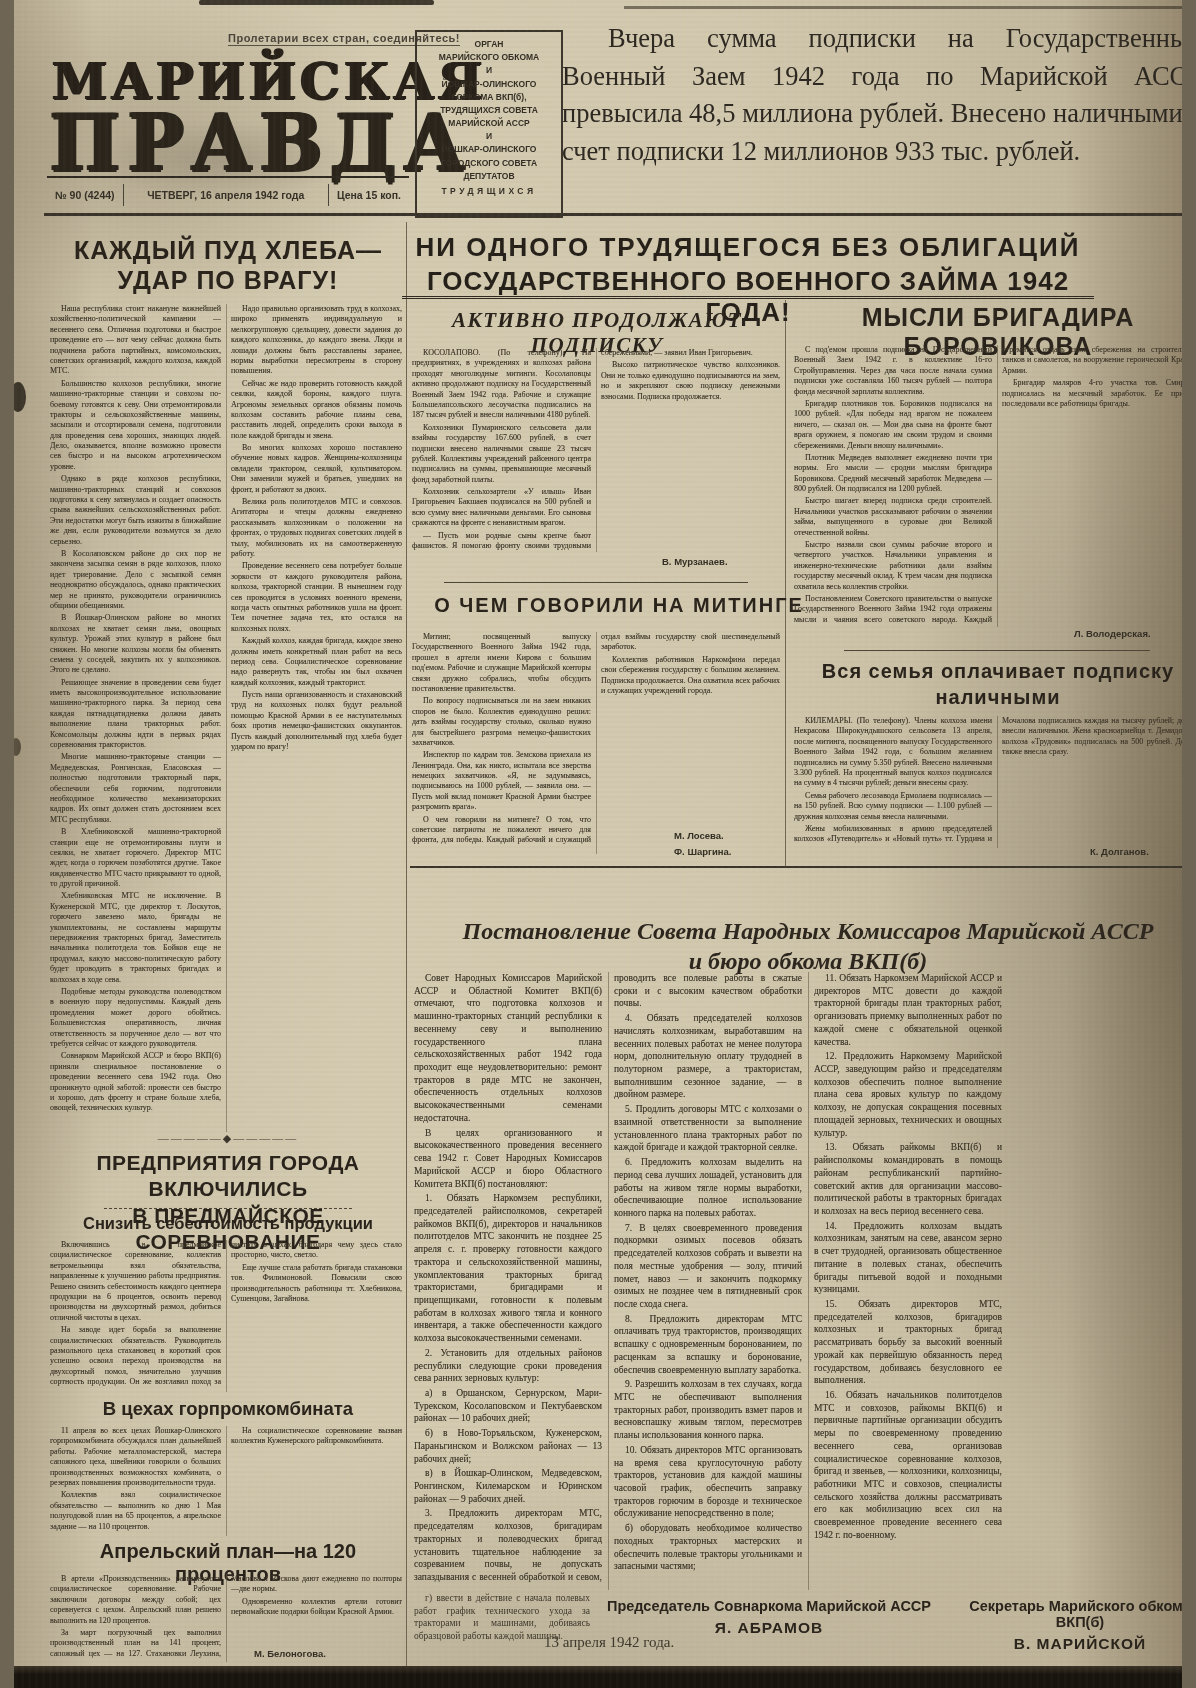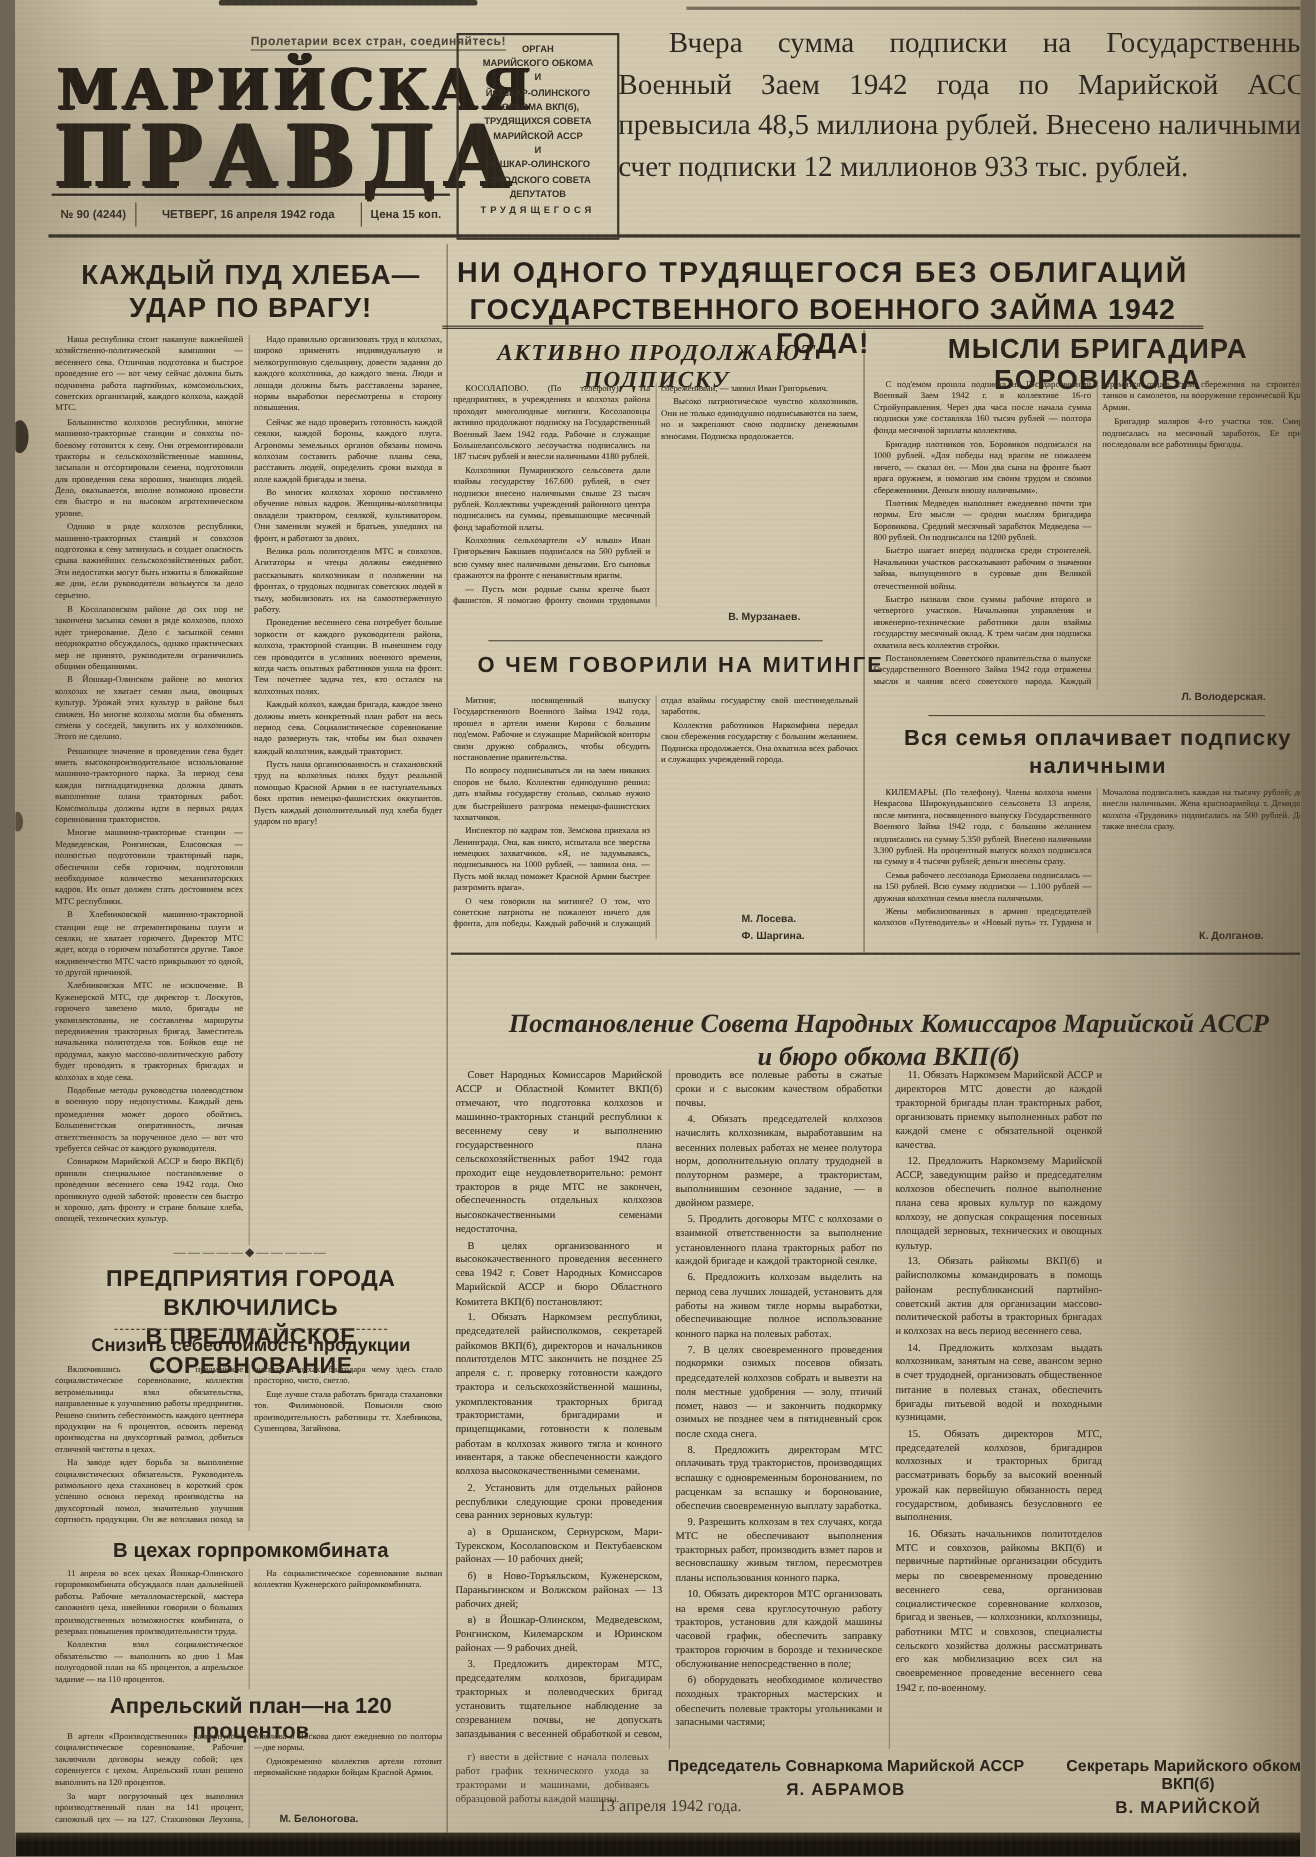--- a/index.html
+++ b/index.html
@@ -111,21 +111,21 @@
       <p>МАРИЙСКОГО ОБКОМА</p>
       <p>И</p>
       <p>ЙОШКАР-ОЛИНСКОГО</p>
       <p>ГОРКОМА ВКП(б),</p>
       <p>ТРУДЯЩИХСЯ СОВЕТА</p>
       <p>МАРИЙСКОЙ АССР</p>
       <p>И</p>
       <p>ЙОШКАР-ОЛИНСКОГО</p>
       <p>ГОРОДСКОГО СОВЕТА</p>
       <p>ДЕПУТАТОВ</p>
-      <p>ТРУДЯЩЕГОСЯ</p>
+      <p>ТРУДЯЩИХСЯ</p>
     </div>
 
   <div class="abs annc">
     <p>Вчера сумма подписки на Государственный Военный Заем 1942 года по Марийской АССР превысила 48,5 миллиона рублей. Внесено наличными в счет подписки 12 миллионов 933 тыс. рублей.</p>
   </div>
 
   <div class="abs hr" style="left:30px;top:213px;width:1158px;height:3px;"></div>
   <div class="abs vr" style="left:392px;top:222px;height:1444px;"></div>
   <div class="abs vr" style="left:771px;top:300px;height:566px;"></div>
   <div class="abs hr" style="left:396px;top:866px;width:792px;height:2px;"></div>

